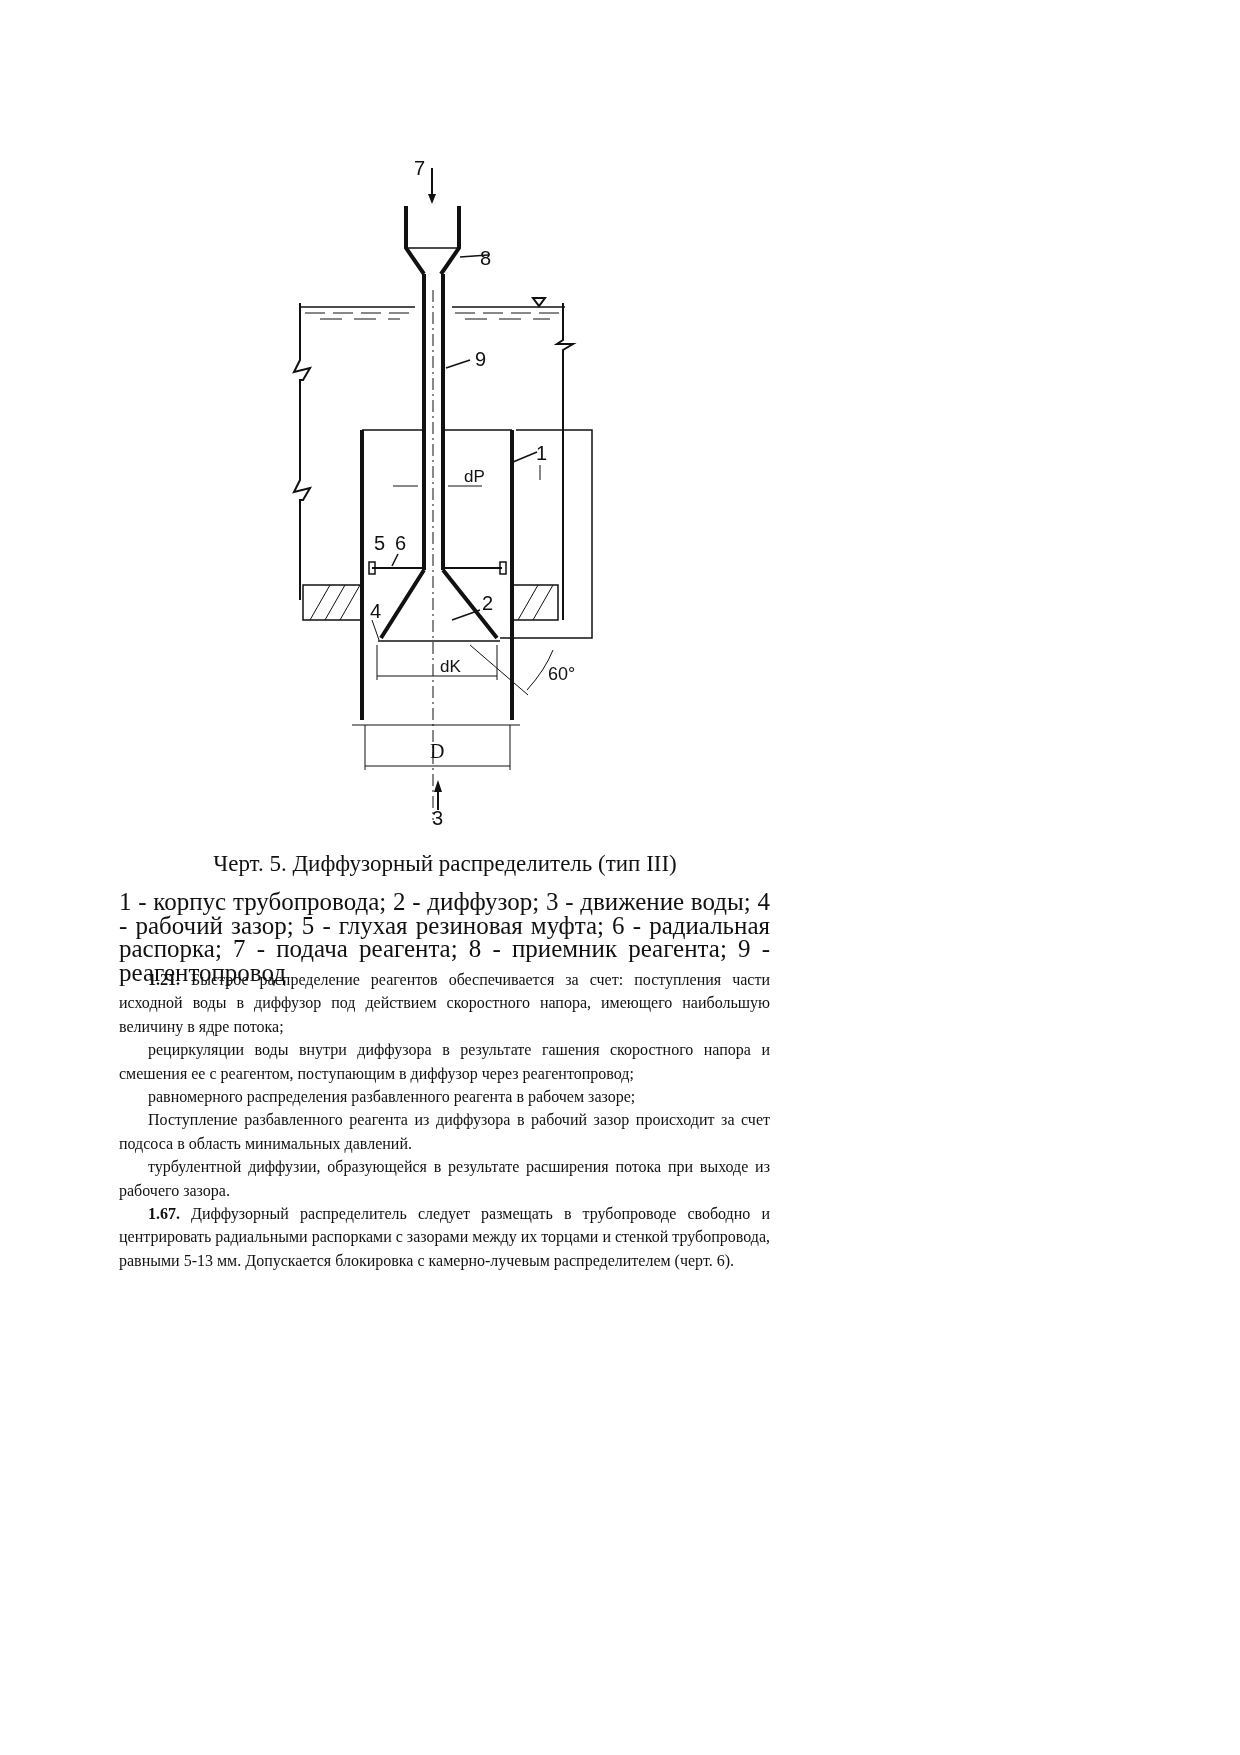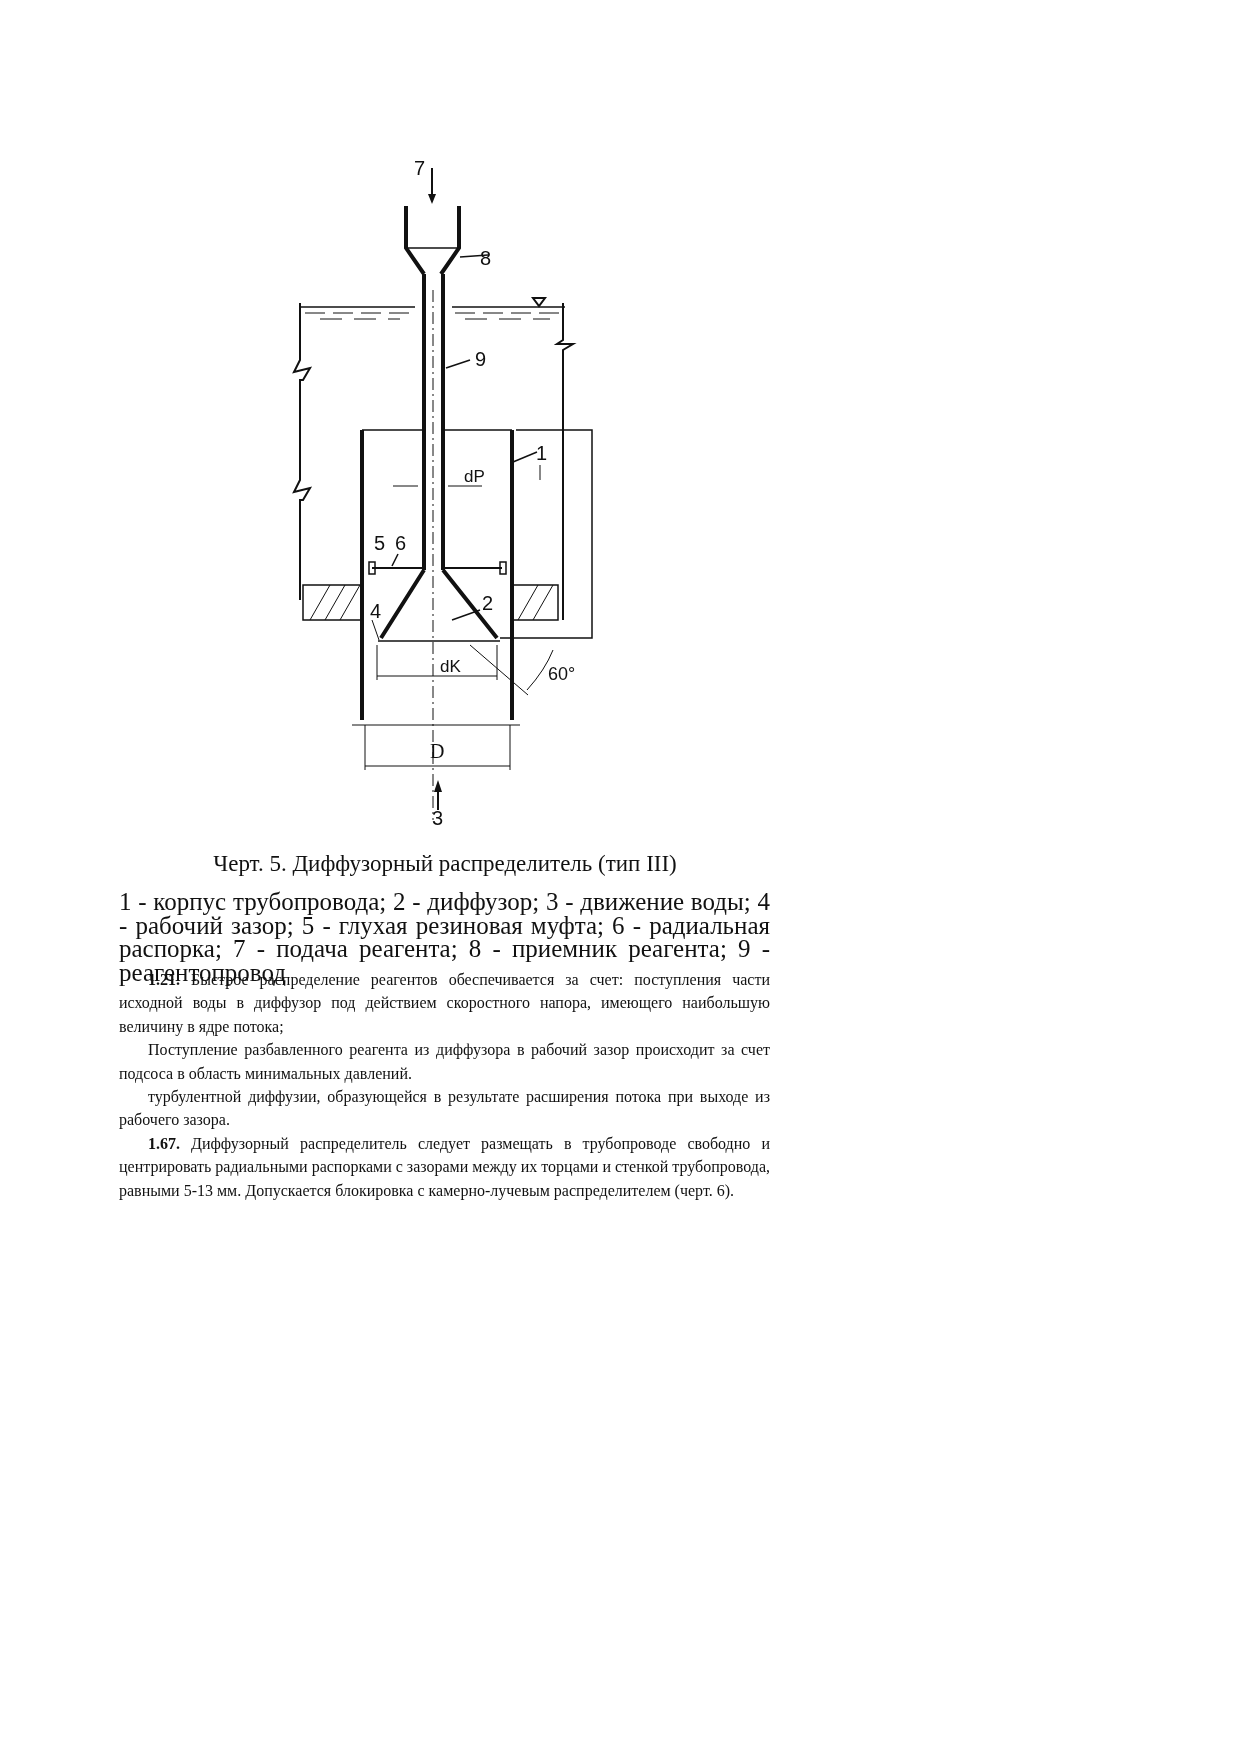--- a/index.html
+++ b/index.html
@@ -101,16 +101,18 @@
     </g>
   </svg>
 </div>
 
 <div class="caption">Черт. 5. Диффузорный распределитель (тип III)</div>
 
 <div class="legend">1 - корпус трубопровода; 2 - диффузор; 3 - движение воды; 4 - рабочий зазор; 5 - глухая резиновая муфта; 6 - радиальная распорка; 7 - подача реагента; 8 - приемник реагента; 9 - реагентопровод</div>
 
 <div class="body-text">
   <p><b>1.21.</b><span> Быстрое распределение реагентов обеспечивается за счет: поступления части исходной воды в диффузор под действием скоростного напора, имеющего наибольшую величину в ядре потока;</span></p>
+  <p>рециркуляции воды внутри диффузора в результате гашения скоростного напора и смешения ее с реагентом, поступающим в диффузор через реагентопровод;</p>
+  <p>равномерного распределения разбавленного реагента в рабочем зазоре;</p>
   <p>Поступление разбавленного реагента из диффузора в рабочий зазор происходит за счет подсоса в область минимальных давлений.</p>
   <p>турбулентной диффузии, образующейся в результате расширения потока при выходе из рабочего зазора.</p>
   <p><b>1.67.</b><span> Диффузорный распределитель следует размещать в трубопроводе свободно и центрировать радиальными распорками с зазорами между их торцами и стенкой трубопровода, равными 5-13 мм. Допускается блокировка с камерно-лучевым распределителем (черт. 6).</span></p>
 </div>
 
 </body></html>

